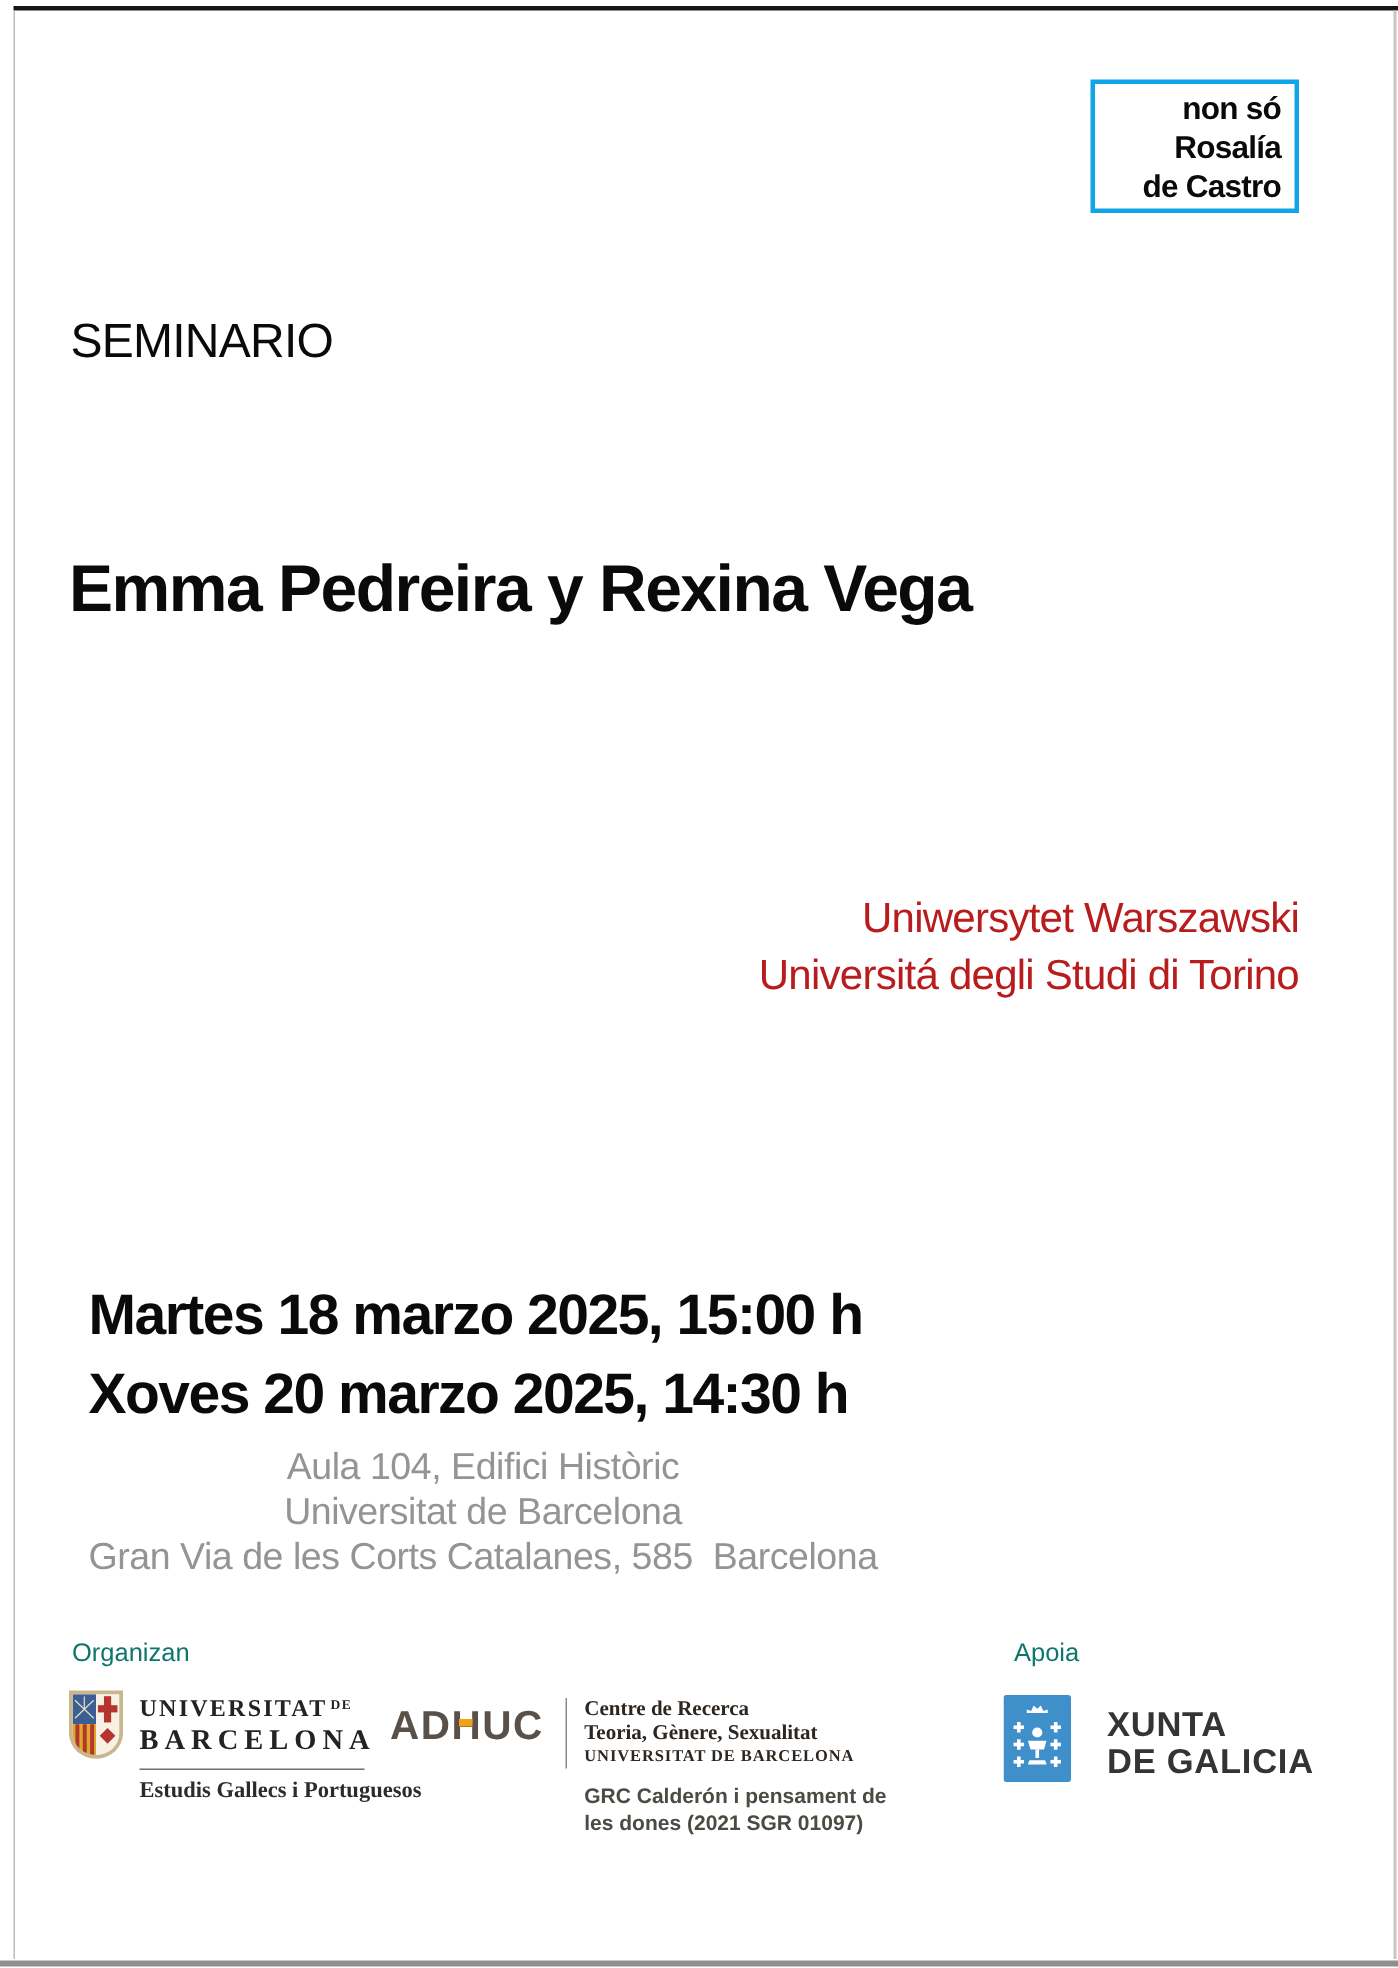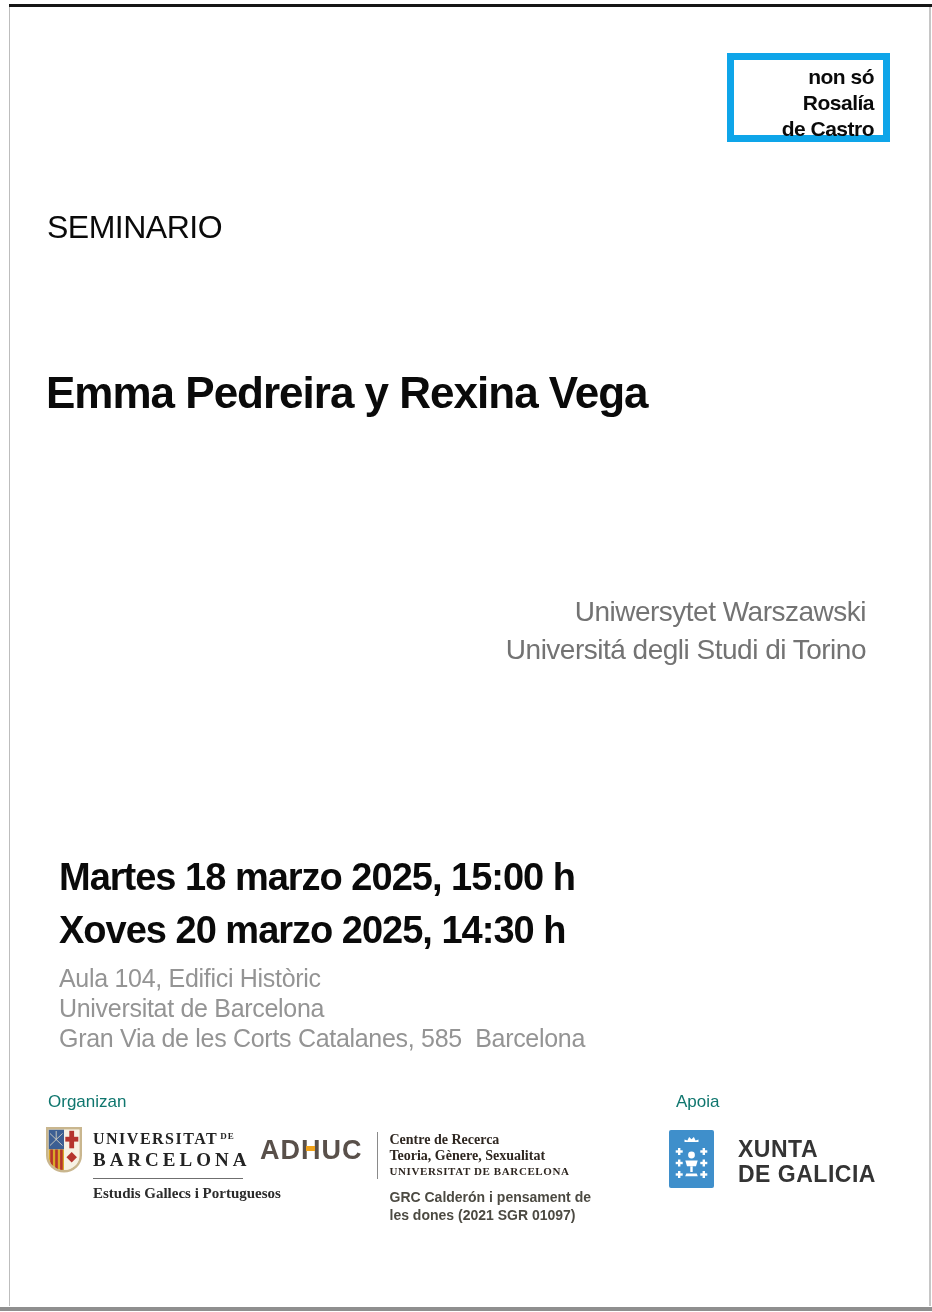--- a/index.html
+++ b/index.html
@@ -9,43 +9,43 @@
   .page { position: absolute; inset: 0; background: #fff; }
 
   
   .sheet-edge { position: absolute; background: #b9b9b9; }
   .edge-top    { left: 9px; right: 0; top: 4px; height: 3px; background: #161616; }
   .edge-left   { left: 9px; top: 7px; bottom: 6px; width: 1px; background: #bdbdbd; }
   .edge-right  { right: 1px; top: 7px; bottom: 6px; width: 2px; background: #c6c6c6; }
   .edge-bottom { left: 0; right: 0; bottom: 1px; height: 4px; background: #8f8f8f; }
 
   
-  .badge { position: absolute; left: 727px; top: 53px; width: 163px; height: 89px;
-           box-sizing: border-box; border: 7px solid #0ea5e9; text-align: right;
+  .badge { position: absolute; left: 727px; top: 53px; width: 139px; height: 89px;
+           box-sizing: border-box; border: 3px solid #0ea5e9; text-align: right;
            padding: 4px 9px; font-weight: bold; font-size: 21px; line-height: 26px;
            letter-spacing: -0.5px; }
 
   .kicker { position: absolute; left: 47px; top: 211px; font-size: 32px;
             font-weight: 400; letter-spacing: -0.5px; line-height: 1; }
 
   .title { position: absolute; left: 44px; top: 245px; margin: 0;
            font-size: 76px; font-weight: bold; letter-spacing: -2px; line-height: 1.05; }
 
   .authors { position: absolute; left: 46px; top: 368px; margin: 0;
              font-size: 44px; font-weight: bold; letter-spacing: -1px; line-height: 1.15; }
 
   .speaker { position: absolute; right: 66px; top: 593px; text-align: right; }
   .speaker-name { font-size: 45px; font-weight: 400; letter-spacing: -1px;
                   line-height: 1.2; margin-bottom: 9px; color: #111; }
-  .speaker-affil { font-size: 28px; line-height: 38px; color: #737373; letter-spacing: -0.5px; text-align: right; }
+  .speaker-affil { font-size: 28px; line-height: 38px; color: #b91c1c; letter-spacing: -0.5px; text-align: right; }
 
   .schedule { position: absolute; left: 59px; top: 851px; }
   .session { font-size: 38px; font-weight: bold; letter-spacing: -1px; line-height: 53px; }
   .venue { margin-top: 6px; font-size: 25px; line-height: 30px; color: #949494;
-           letter-spacing: -0.3px; }
+           letter-spacing: -0.3px; text-align: center; }
   .venue div { white-space: pre-wrap; }
 
   .section-label { position: absolute; font-size: 17px; color: #0f766e; }
   .label-organizan { left: 48px; top: 1092px; }
   .label-apoia { left: 676px; top: 1092px; }
 
   
   .ub-block { position: absolute; left: 45px; top: 1126px; display: flex; gap: 10px; }
   .ub-text { font-family: "Liberation Serif", serif; color: #232323; }
   .ub-line1 { font-size: 16px; font-weight: bold; letter-spacing: 1.5px; line-height: 20px; }

